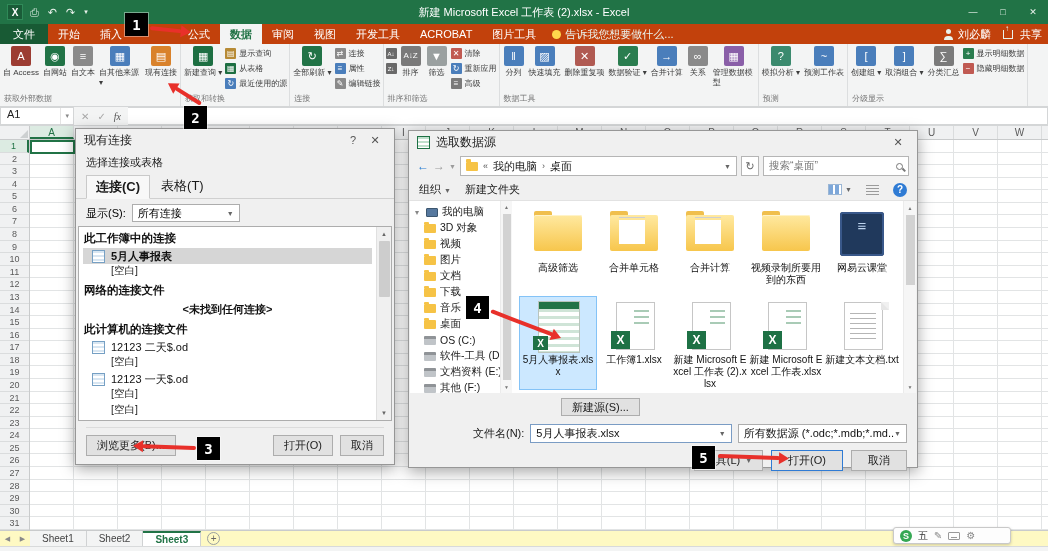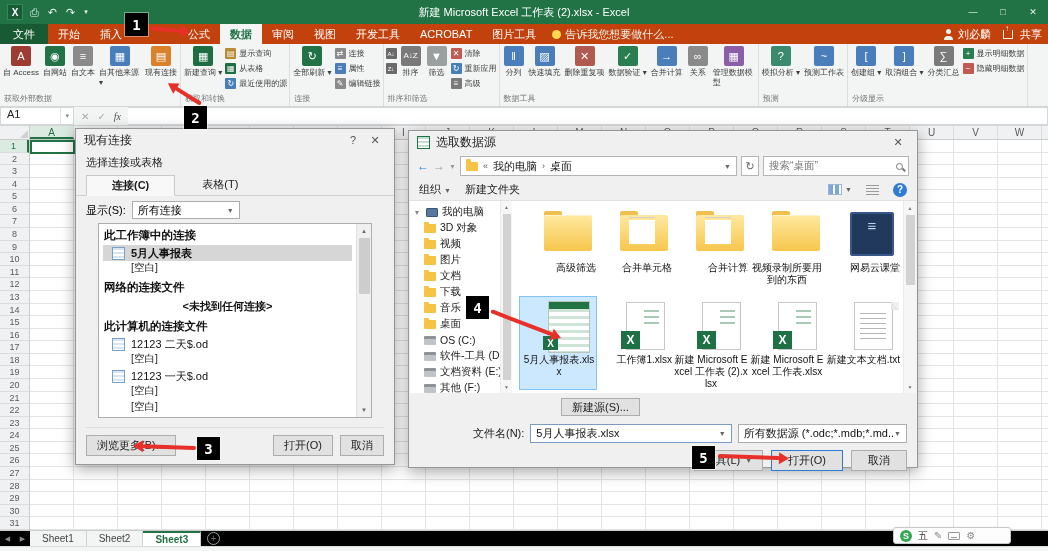--- a/index.html
+++ b/index.html
@@ -61,46 +61,46 @@
 .colh.selhdr{background:#dcebe2;color:#217346;border-bottom:2px solid #217346}
 #rowheaders{position:absolute;left:0;top:140px;width:30px;height:390px;background:#f0f1f2;border-right:1px solid #c9cbcc;display:flex;flex-direction:column;overflow:hidden;z-index:3}
 .rowh{flex:0 0 12.58px;height:12.58px;text-align:center;font-size:9px;color:#5a5a5a;border-bottom:1px solid #dadcdd;line-height:12px}
 .rowh.selhdr{background:#dcebe2;color:#217346;border-right:2px solid #217346}
 #grid{position:absolute;left:30px;top:140px;right:0;height:390px;background-color:#fff;z-index:1;
  background-image:repeating-linear-gradient(to right,transparent 0,transparent 43px,#e2e4e5 43px,#e2e4e5 44px),
  repeating-linear-gradient(to bottom,transparent 0,transparent 11.58px,#e2e4e5 11.58px,#e2e4e5 12.58px)}
 #sel-a1{position:absolute;left:30px;top:140px;width:45px;height:14px;border:2px solid #217346;z-index:2}
 
 
-#sheetbar{position:absolute;left:0;top:530px;width:100%;height:16px;background:#000000;border-top:1px solid #c9cbcc;display:flex;align-items:stretch;font-size:10px;z-index:6}
+#sheetbar{position:absolute;left:0;top:530px;width:100%;height:16px;background:#fef9c3;border-top:1px solid #c9cbcc;display:flex;align-items:stretch;font-size:10px;z-index:6}
 .snav{width:15px;display:flex;align-items:center;justify-content:center;color:#8a8a8a;font-size:7px}
 #sheet-tabs{display:flex;align-items:stretch}
 .stab{padding:0 12px;display:flex;align-items:center;background:#f3f4f4;border-right:1px solid #d0d2d3;color:#444}
 .stab.active{background:#fff;color:#217346;font-weight:bold;border-top:2px solid #217346}
 .addsheet{width:13px;height:13px;margin-left:6px;border:1px solid #9aa0a0;border-radius:50%;color:#666;display:flex;align-items:center;justify-content:center;font-size:10px;align-self:center;line-height:1}
 #statusbar{position:absolute;left:0;top:546px;width:100%;height:5px;background:#f3f4f4;border-top:1px solid #d8dadb;z-index:6}
 
 
 .dialog{position:absolute;background:#f0f0f0;border:1px solid #979797;box-shadow:0 4px 14px rgba(0,0,0,.35)}
 .dtitle{height:22px;display:flex;align-items:center;padding:0 8px;font-size:12px;color:#1a1a1a}
 .dtitle .grow{flex:1}
 .dbtn{width:22px;text-align:center;color:#555;font-size:11px}
 .btn{background:#e1e1e1;border:1px solid #adadad;font-size:11px;padding:2px 10px;color:#1a1a1a;white-space:nowrap;cursor:default}
 .dd{font-size:7px;color:#666}
 
 
 #conn-dialog{left:75px;top:128px;width:320px;height:337px;z-index:20}
 .conn-sub{padding:4px 10px 2px;font-size:11px;color:#1a1a1a}
 .conn-tabs{display:flex;gap:2px;padding:3px 10px 0;border-bottom:1px solid #d0d0d0}
-.conn-tab{padding:2px 25px;font-size:11px;color:#1a1a1a}
+.conn-tab{padding:2px 9px;font-size:13px;color:#1a1a1a}
 .conn-tab.active{background:#f8f8f8;border:1px solid #c9c9c9;border-bottom:1px solid #f8f8f8;font-weight:bold;margin-bottom:-1px}
 .show-row{display:flex;align-items:center;gap:6px;padding:5px 10px 4px}
 .select{background:#fff;border:1px solid #adadad;display:flex;align-items:center;font-size:11px;padding:1px 5px;min-width:108px;height:18px}
 .select .dd{margin-left:auto;padding-left:12px}
-#connection-list{position:relative;margin:0 22px;height:195px;background:#fff;border:1px solid #adadad;overflow:hidden;padding:1px 19px 1px 4px}
+#connection-list{position:relative;margin:0 2px;height:195px;background:#fff;border:1px solid #adadad;overflow:hidden;padding:1px 19px 1px 4px}
 .conn-header{font-weight:bold;font-size:11.5px;color:#111;padding:3px 1px 2px}
 .conn-item{display:flex;align-items:center;gap:6px;padding:1px 2px 0 9px;font-size:11px;color:#111}
 .conn-item.sel{background:#d6d6d6}
 .conn-item.sel .conn-name{font-weight:bold}
 .conn-ico{width:13px;height:13px;border:1px solid #76a0c4;background:repeating-linear-gradient(to bottom,#d8e6f2 0 2px,#fff 2px 4px);flex:0 0 auto}
 .conn-detail{padding:0 2px 2px 28px;font-size:10.5px;color:#222}
 .conn-empty{text-align:center;font-weight:bold;font-size:11px;padding:2px 0;color:#111}
 .vscroll{position:absolute;right:0;top:0;bottom:0;width:15px;background:#f0f0f0;border-left:1px solid #e0e0e0;display:flex;flex-direction:column;align-items:center}
 .vscroll .sar{height:14px;display:flex;align-items:center;justify-content:center;font-size:6px;color:#666;width:100%}
 .vscroll .thumb{width:11px;background:#cdcdcd;border-radius:1px}
@@ -139,21 +139,21 @@
 .nav-ico::before{content:"";position:absolute;top:-2px;left:0;width:5px;height:2px;background:inherit;border-radius:1px 1px 0 0}
 .nav-ico.computer-icon{background:#56789e;border:1px solid #3c566f}
 .nav-ico.computer-icon::before{display:none}
 .nav-ico.drive-icon{background:#c0c4c8;border-top:3px solid #8f9397}
 .nav-ico.drive-icon::before{display:none}
 .nav-sb{width:12px;background:#f6f6f6;border-left:1px solid #ebebeb;display:flex;flex-direction:column;align-items:center;flex:0 0 auto}
 .nav-sb .sar{height:12px;font-size:5px;color:#777;display:flex;align-items:center}
 .nav-sb .thumb{width:8px;flex:1;margin:1px 0;background:#d2d2d2}
 .file-area{flex:1;position:relative;padding:4px 16px 0 8px;overflow:hidden}
 #file-grid{display:flex;flex-wrap:wrap;align-content:flex-start}
-.fcell{width:76px;min-height:92px;display:flex;flex-direction:column;align-items:flex-end;padding-top:3px}
+.fcell{width:76px;min-height:92px;display:flex;flex-direction:column;align-items:center;padding-top:3px}
 .fcell.fsel{background:#cce8ff;outline:1px solid #84c3f7}
 .flb{font-size:10px;text-align:center;line-height:1.18;margin-top:2px;color:#111;max-width:74px;word-break:break-all}
 .file-sb{position:absolute;right:0;top:0;bottom:0;width:13px;background:#f6f6f6;border-left:1px solid #ebebeb;display:flex;flex-direction:column;align-items:center}
 .file-sb .sar{height:13px;font-size:5px;color:#777;display:flex;align-items:center}
 .file-sb .thumb{width:9px;height:70px;background:#d2d2d2;margin-top:1px}
 
 .fic{width:56px;height:52px;position:relative;flex:0 0 auto}
 .fic.folder::after{content:"";position:absolute;top:3px;left:4px;width:18px;height:6px;background:#f0bf4d;border-radius:2px 2px 0 0}
 .fic.folder::before{content:"";position:absolute;top:7px;left:4px;width:48px;height:36px;border-radius:2px;background:linear-gradient(180deg,#ffe9a0,#f7c64c);box-shadow:inset 0 1px 0 #fff3c9;z-index:1}
 .fic.folder-docs::after{content:"";position:absolute;top:3px;left:4px;width:18px;height:6px;background:#f0bf4d;border-radius:2px 2px 0 0}

